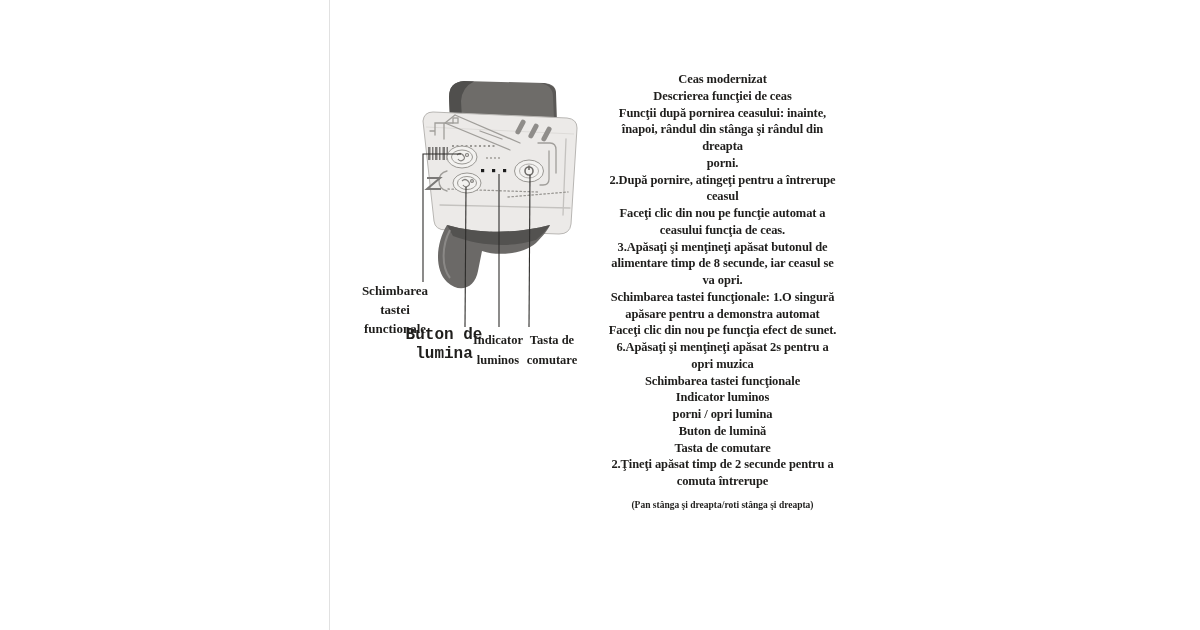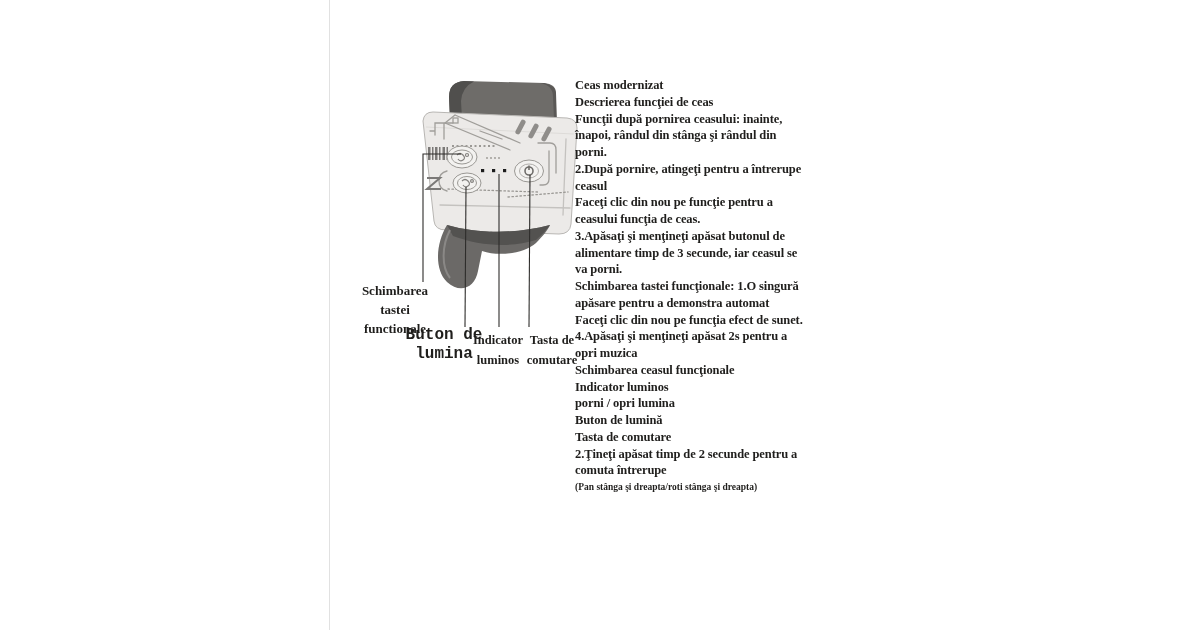--- a/index.html
+++ b/index.html
@@ -11,26 +11,26 @@
   .watch-svg{position:absolute;left:390px;top:75px;width:200px;height:260px;}
   .label{
     position:absolute;font-weight:700;text-align:center;color:#1f1e1c;
     font-family:"Liberation Serif",serif;
   }
   #label-a{left:353px;top:281px;width:84px;font-size:13px;line-height:19px;}
   #label-b{left:405px;top:326px;width:78px;font-size:16px;line-height:19px;font-family:Liberation Mono, monospace;}
   #label-c{left:466px;top:330px;width:64px;font-size:12.5px;line-height:20px;}
   #label-d{left:518px;top:330px;width:68px;font-size:12.5px;line-height:20px;}
   .desc{
-    position:absolute;left:575px;top:77px;width:295px;text-align:left;
+    position:absolute;left:575px;top:71px;width:295px;text-align:center;
     font-weight:700;font-size:12.5px;line-height:16.75px;letter-spacing:-0.1px;
     color:#1f1e1c;
   }
   .desc-line{white-space:nowrap;}
-  .footnote{font-size:9.5px;line-height:13px;margin-top:2px;letter-spacing:0;white-space:nowrap;font-weight:700;}
+  .footnote{font-size:9.5px;line-height:13px;margin-top:9px;letter-spacing:0;white-space:nowrap;font-weight:700;}
 </style>
 </head>
 <body>
 
 <div class="divider"></div>
 
 <svg class="watch-svg" viewBox="0 0 200 260" aria-hidden="true">
 
   <g>
     <path d="M60,44 L59,22 Q59,7 74,6 L154,8 Q166,9 166,18 L167,44 Z" fill="#6e6c69"></path>
@@ -151,34 +151,35 @@
 <div class="label" id="label-b">Buton de lumina</div>
 <div class="label" id="label-c">Indicator luminos</div>
 <div class="label" id="label-d">Tasta de comutare</div>
 
 <div class="desc">
   <div>
       <div class="desc-line">Ceas modernizat</div>
       <div class="desc-line">Descrierea funcţiei de ceas</div>
       <div class="desc-line">Funcţii după pornirea ceasului: inainte,</div>
       <div class="desc-line">înapoi, rândul din stânga şi rândul din</div>
+      <div class="desc-line">dreapta</div>
       <div class="desc-line">porni.</div>
       <div class="desc-line">2.După pornire, atingeţi pentru a întrerupe</div>
       <div class="desc-line">ceasul</div>
-      <div class="desc-line">Faceţi clic din nou pe funcţie pentru a</div>
+      <div class="desc-line">Faceţi clic din nou pe funcţie automat a</div>
       <div class="desc-line">ceasului funcţia de ceas.</div>
       <div class="desc-line">3.Apăsaţi şi menţineţi apăsat butonul de</div>
-      <div class="desc-line">alimentare timp de 3 secunde, iar ceasul se</div>
-      <div class="desc-line">va porni.</div>
+      <div class="desc-line">alimentare timp de 8 secunde, iar ceasul se</div>
+      <div class="desc-line">va opri.</div>
       <div class="desc-line">Schimbarea tastei funcţionale: 1.O singură</div>
       <div class="desc-line">apăsare pentru a demonstra automat</div>
       <div class="desc-line">Faceţi clic din nou pe funcţia efect de sunet.</div>
-      <div class="desc-line">4.Apăsaţi şi menţineţi apăsat 2s pentru a</div>
+      <div class="desc-line">6.Apăsaţi şi menţineţi apăsat 2s pentru a</div>
       <div class="desc-line">opri muzica</div>
-      <div class="desc-line">Schimbarea ceasul funcţionale</div>
+      <div class="desc-line">Schimbarea tastei funcţionale</div>
       <div class="desc-line">Indicator luminos</div>
       <div class="desc-line">porni / opri lumina</div>
       <div class="desc-line">Buton de lumină</div>
       <div class="desc-line">Tasta de comutare</div>
       <div class="desc-line">2.Ţineţi apăsat timp de 2 secunde pentru a</div>
       <div class="desc-line">comuta întrerupe</div>
     </div>
   <div class="footnote">(Pan stânga şi dreapta/roti stânga şi dreapta)</div>
 </div>
 

